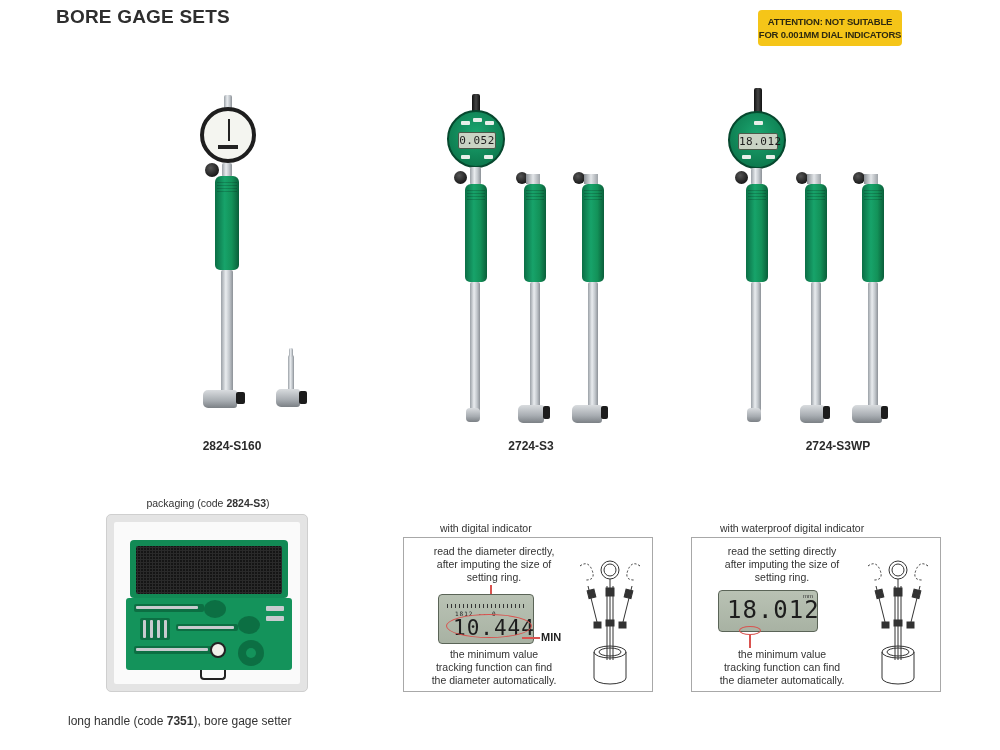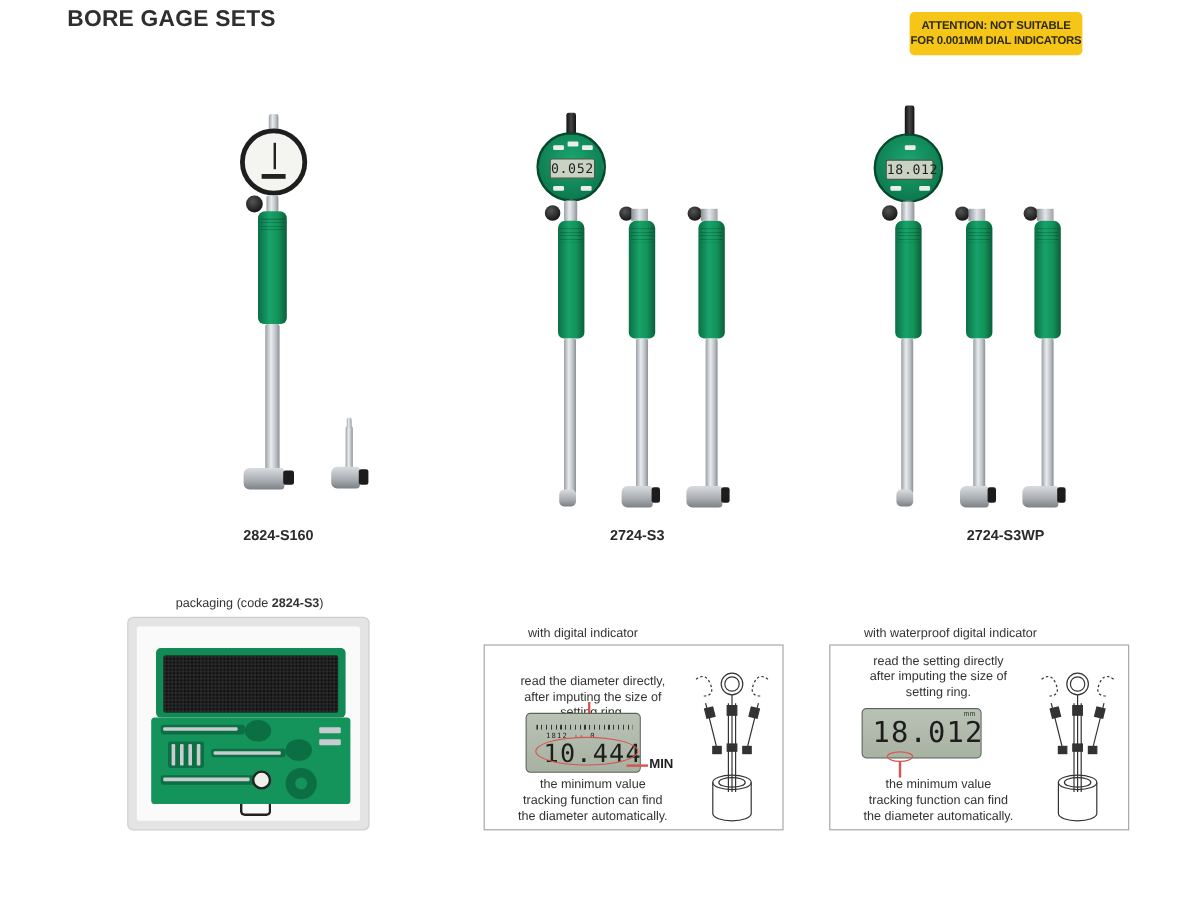--- a/index.html
+++ b/index.html
@@ -195,21 +195,21 @@
       <div class="case-part" style="left:84px;top:44px;width:16px;height:16px;border-radius:50%;background:#f0f0ea;border:2px solid #222;"></div>
       <div class="case-slot" style="left:112px;top:42px;width:26px;height:26px;border-radius:50%;"></div>
       <div class="case-slot" style="left:120px;top:50px;width:10px;height:10px;border-radius:50%;background:#14935b;"></div>
     </div>
     <div class="case-handle"></div>
   </div>
 </div>
 
 <div class="info-caption" style="left:440px;top:522px;width:180px;">with digital indicator</div>
 <div class="info-box" style="left:403px;top:537px;width:250px;height:155px;">
-  <div class="info-text" style="left:0px;top:7px;width:180px;margin-top:17px;">
+  <div class="info-text" style="left:0px;top:7px;width:180px;">
     <div>read the diameter directly,</div>
     <div>after imputing the size of</div>
     <div>setting ring.</div>
   </div>
   <div class="red-line" style="left:86px;top:47px;width:1.5px;height:14px;"></div>
   <div class="lcd-big" style="left:34px;top:56px;width:96px;height:50px;">
     <div style="position:absolute;left:8px;top:9px;width:80px;height:4px;background:repeating-linear-gradient(90deg,#333 0 1px,transparent 1px 4px);"></div>
     <div class="lcd-digits" style="left:16px;top:15px;font-size:6px;">1812 -- 0</div>
     <div class="lcd-digits" style="left:14px;top:22px;font-size:21px;line-height:22px;">10.444</div>
   </div>
@@ -281,13 +281,14 @@
       <rect x="20" y="66" width="7" height="6" fill="#333"></rect>
         <rect x="45" y="66" width="7" height="6" fill="#333"></rect>
       <path d="M20 96 v26 a16 6 0 0 0 32 0 v-26"></path>
         <ellipse cx="36" cy="96" rx="16" ry="6"></ellipse>
         <ellipse cx="36" cy="96" rx="11" ry="4"></ellipse>
     </g>
   </svg>
 </div>
 
 <div class="footnote">
+  <div style="padding-left:12px;"><span>long handle (code </span><b>7351</b><span>), bore gage setter</span></div>
 </div>
 
 </body></html>

